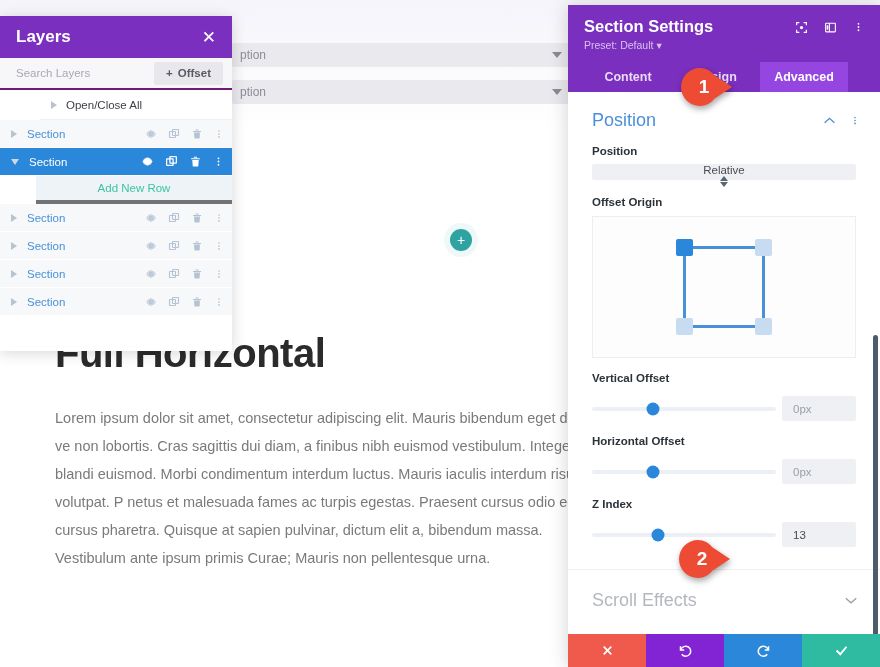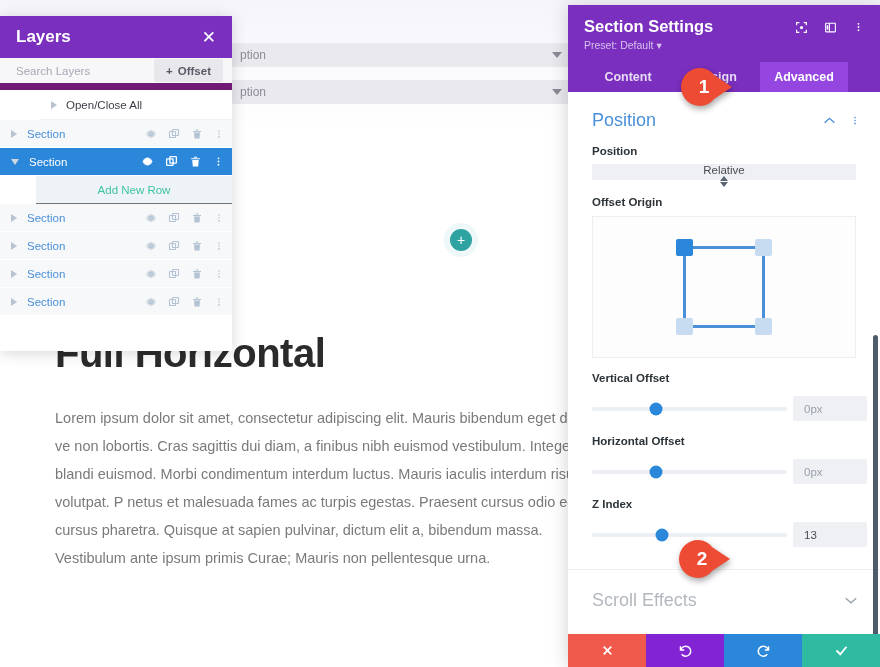--- a/index.html
+++ b/index.html
@@ -57,21 +57,21 @@
   .layers-head {
     height: 42px; background: #7a2fbe;
     display: flex; align-items: center; justify-content: space-between;
     padding: 0 16px;
   }
   .layers-title { color: #fff; font-size: 17px; font-weight: 700; }
   .layers-close { color: #fff; font-size: 17px; line-height: 1; cursor: pointer; }
   .layers-search {
     height: 32px; background: #f7f7f9; display: flex; align-items: center;
     justify-content: space-between; padding-left: 16px;
-    border-bottom: 7px solid #701a75;
+    border-bottom: 2px solid #701a75;
   }
   .layers-search .ph { color: #a8a8b4; font-size: 11.5px; }
   .filter-btn {
     background: #e7e7ec; color: #5a5a66; font-size: 11.5px; font-weight: 700;
     height: 23px; padding: 0 12px; display: flex; align-items: center;
     gap: 5px; margin-right: 9px; border-radius: 2px; cursor: pointer;
   }
   .openclose {
     height: 30px; display: flex; align-items: center; gap: 9px;
     padding-left: 11px; font-size: 11.5px; color: #3e3e48;
@@ -94,21 +94,21 @@
   }
   .layer-row .lname { margin-left: 10px; flex: 1; }
   .layer-row .ricons { display: flex; align-items: center; gap: 11px; }
   .layer-row.sel { background: #2b87da; color: #fff; }
   .layer-row.sel .ricons svg { stroke: #fff; fill: #fff; }
   .layer-row .ricons svg { stroke: #b4c3d3; fill: #b4c3d3; }
   .addrow {
     height: 28px; margin-left: 36px; background: #eef3f8;
     display: flex; align-items: center; justify-content: center;
     color: #3ec4a0; font-size: 11.5px; font-weight: 400;
-    border-bottom: 1px solid #737373;
+    border-bottom: 4px solid #737373;
     text-align: right;
   }
 
   
   .settings {
     position: absolute; left: 568px; top: 5px; width: 312px; height: 662px;
     background: #ffffff; box-shadow: 0 2px 18px rgba(0,0,0,0.18);
     display: flex; flex-direction: column; overflow: hidden;
   }
   .set-head { background: #7a2fbe; padding: 12px 16px 0 16px; }
@@ -160,21 +160,21 @@
   .handle {
     position: absolute; width: 17px; height: 17px; border-radius: 2px;
     background: #c7dcf0; cursor: pointer;
   }
   .handle.active { background: #2b87da; }
   .handle.tl { left: -2px; top: -2px; }
   .handle.tr { right: -2px; top: -2px; }
   .handle.bl { left: -2px; bottom: -2px; }
   .handle.br { right: -2px; bottom: -2px; }
 
-  .slider-field { padding: 14px 13px 0 24px; }
+  .slider-field { padding: 14px 24px 0 24px; }
   .slider-field .field-label { margin-bottom: 12px; }
   .slider-row { display: flex; align-items: center; gap: 6px; }
   .track { position: relative; flex: 1; height: 4px; background: #eceff3; border-radius: 2px; }
   .knob {
     position: absolute; top: 50%; width: 13px; height: 13px; border-radius: 50%;
     background: #2b87da; transform: translate(-50%,-50%); cursor: pointer;
   }
   .numbox {
     width: 74px; height: 25px; background: #eef0f4; border-radius: 2px;
     display: flex; align-items: center; padding-left: 11px;

